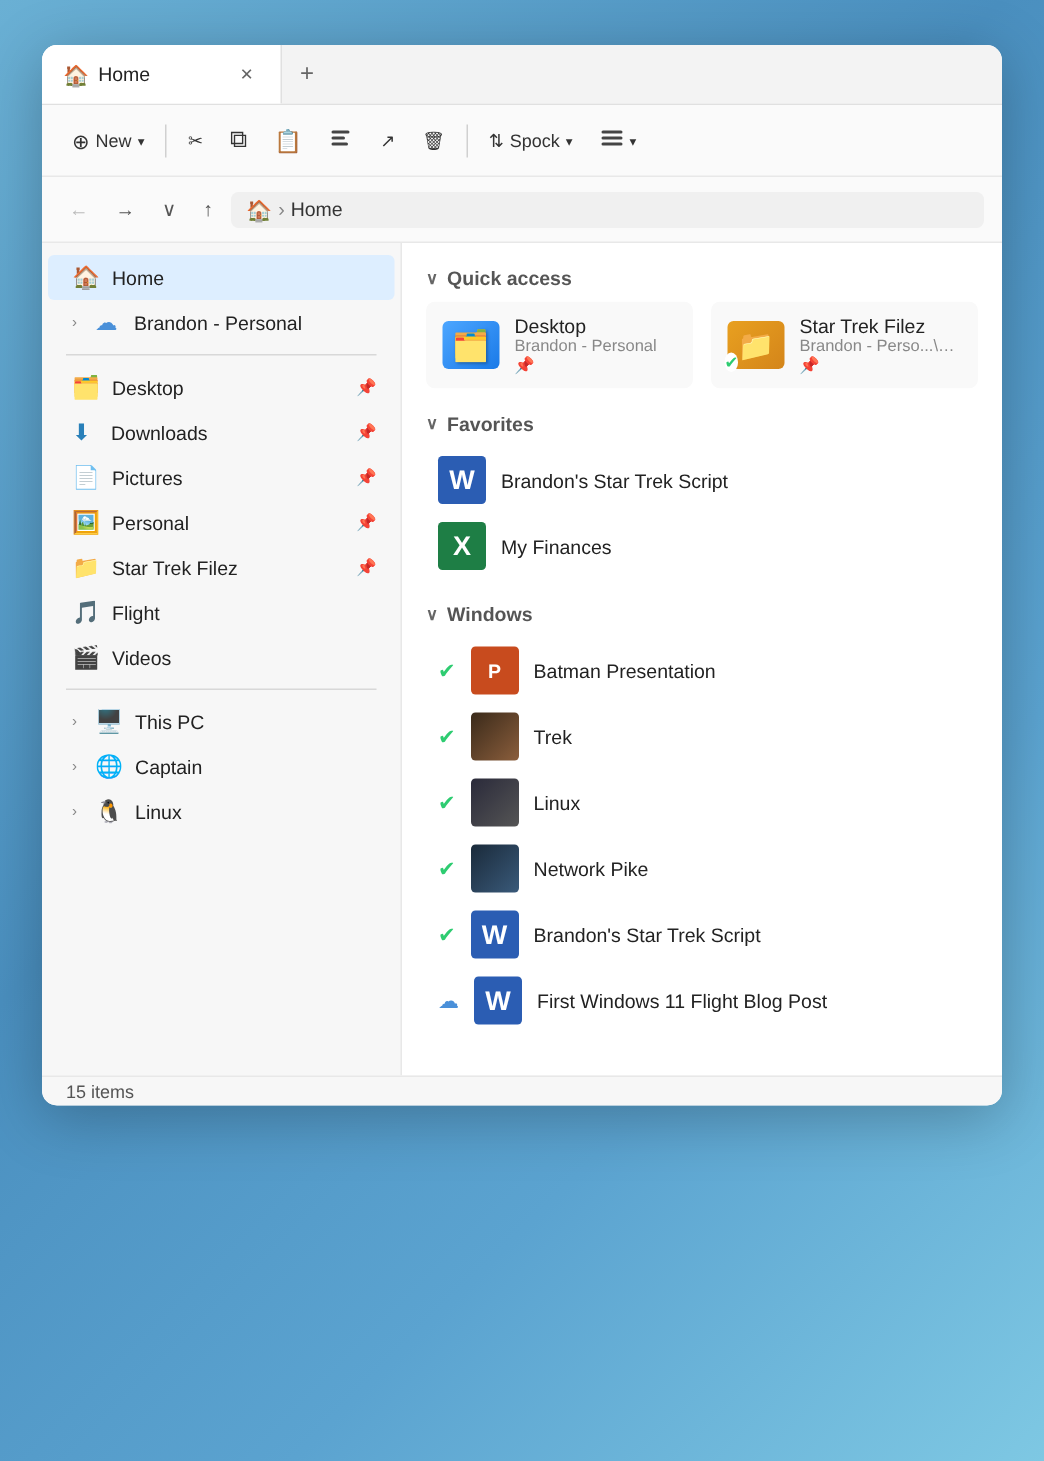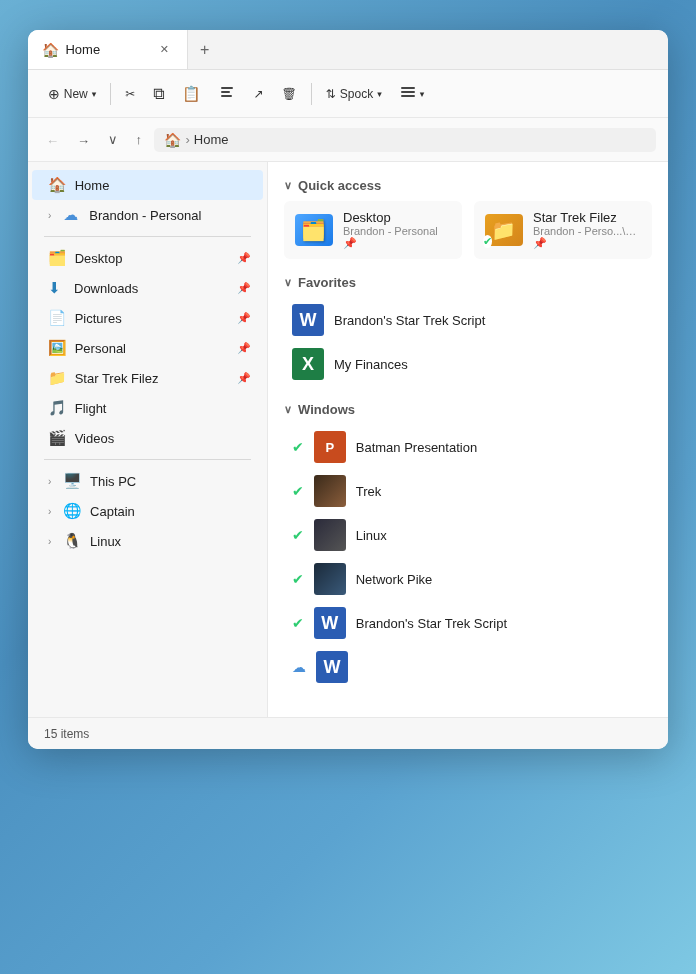--- a/index.html
+++ b/index.html
@@ -161,21 +161,21 @@
       background: #d8d8d8;
       margin: 6px 16px;
     }
     
     .status-bar {
       background: #f7f7f7;
       border-top: 1px solid #e8e8e8;
       padding: 5px 16px;
       font-size: 12px;
       color: #555;
-      height: 32px;
+      height: 20px;
       display: flex;
       align-items: center;
     }
     
     .right-panel {
       flex: 1;
       background: #fff;
       overflow-y: auto;
       padding: 12px 16px;
     }
@@ -498,20 +498,21 @@
 
         <div class="list-item">
           <span class="check-icon">✔</span>
           <div class="file-icon word-icon" style="display:flex;align-items:center;justify-content:center;width:32px;height:32px;">W</div>
           <span>Brandon's Star Trek Script</span>
         </div>
 
         <div class="list-item">
           <span class="cloud-icon">☁</span>
           <div class="file-icon word-icon" style="display:flex;align-items:center;justify-content:center;width:32px;height:32px;">W</div>
+          <span>First Windows 11 Flight Blog Post</span>
         </div>
       </div>
     </div>
   </div>
 
   <div class="status-bar">
     <span>15 items</span>
   </div>
 </div>
 

